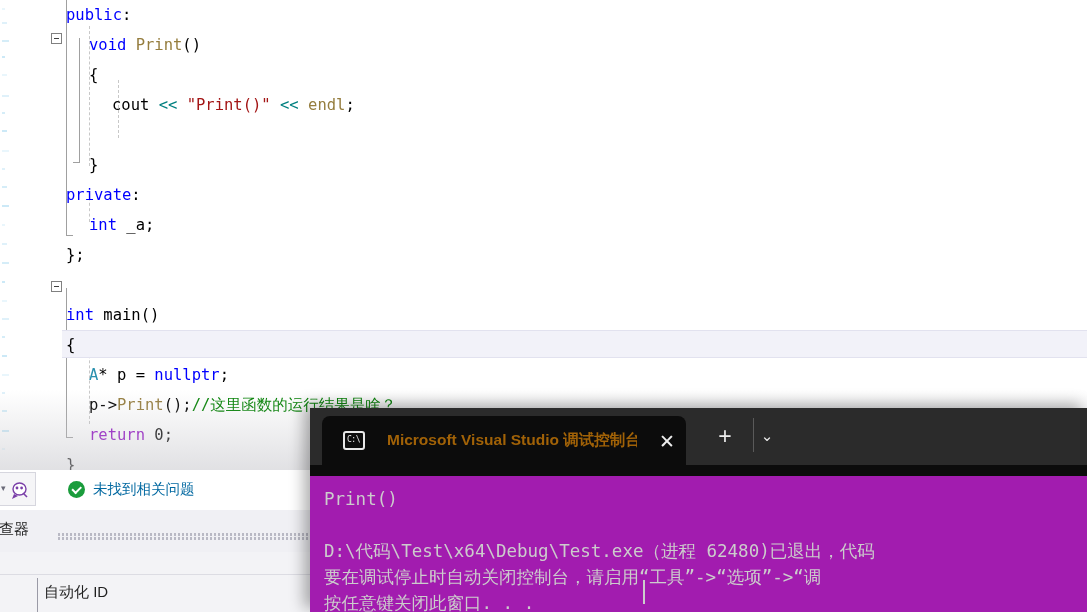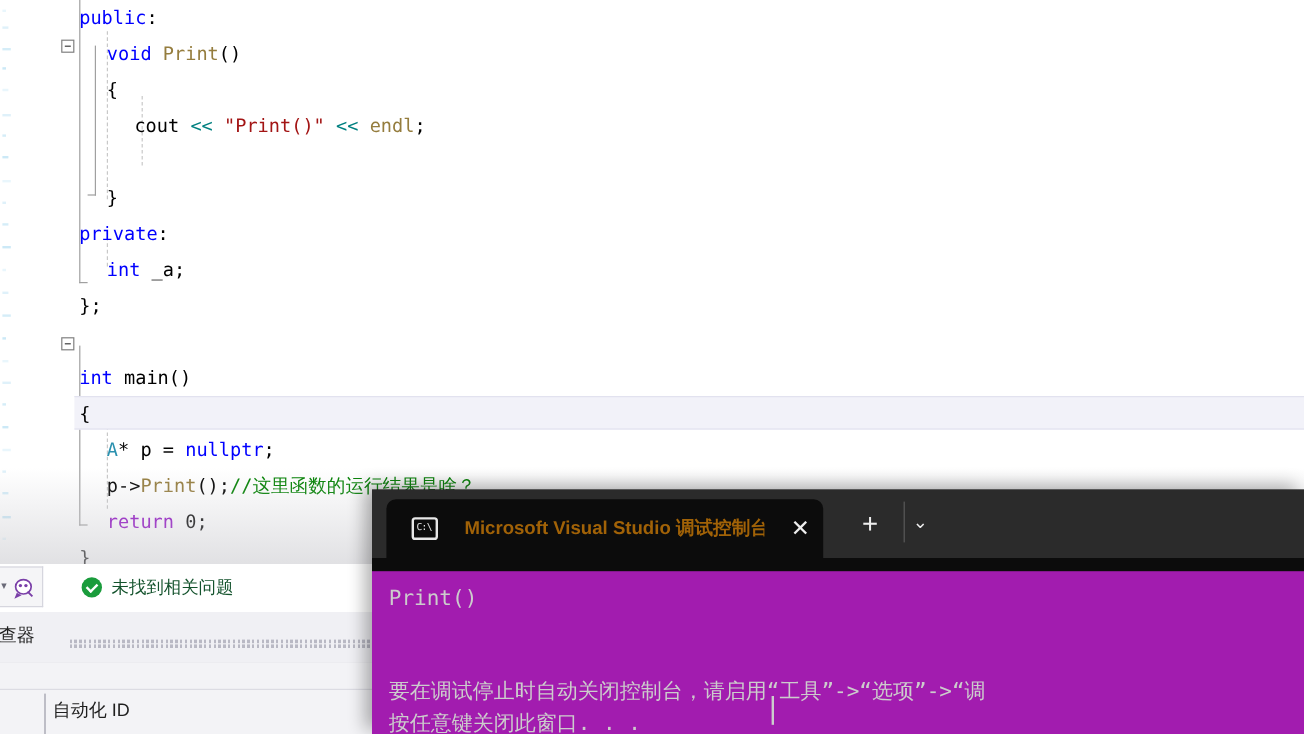--- a/index.html
+++ b/index.html
@@ -102,21 +102,21 @@
     border-radius:50%;background:#1a9c3c;
   }
   #ok-check::after{
     content:"";position:absolute;left:4px;top:4.5px;
     width:7px;height:3.5px;
     border-left:2px solid #ffffff;border-bottom:2px solid #ffffff;
     transform:rotate(-45deg);
   }
   #ok-text{
     position:absolute;left:93px;top:10px;
-    font-size:14.5px;color:#14532d;
+    font-size:14.5px;color:#0369a1;
   }
   #inspector-row{
     position:absolute;left:0;top:40px;width:1087px;height:42px;
     background:#f0f0f4;border-bottom:1px solid #d7d7de;
   }
   #inspector-label{
     position:absolute;left:-16px;top:10px;
     font-size:15px;color:#1f1f1f;
   }
   #dotted-rail{
@@ -305,16 +305,16 @@
           <span>C:\</span>
         </div>
       <div id="console-tab-title">Microsoft Visual Studio 调试控制台</div>
       <div id="tab-close">✕</div>
     </div>
     <div id="tab-new">+</div>
     <div id="tab-vsep"></div>
     <div id="tab-dropdown">⌄</div>
   </div>
 
-  <div id="console-body"><div class="cline" style="top: 10px;">Print()</div><div class="cline" style="top: 36px;"></div><div class="cline" style="top: 114px;">按任意键关闭此窗口. . .</div><div class="cline" style="top: 88px;">要在调试停止时自动关闭控制台，请启用“工具”-&gt;“选项”-&gt;“调</div></div>
+  <div id="console-body"><div class="cline" style="top: 10px;">Print()</div><div class="cline" style="top: 36px;"></div><div class="cline" style="top: 62px;">D:\代码\Test\x64\Debug\Test.exe（进程 62480)已退出，代码</div><div class="cline" style="top: 114px;">按任意键关闭此窗口. . .</div><div class="cline" style="top: 88px;">要在调试停止时自动关闭控制台，请启用“工具”-&gt;“选项”-&gt;“调</div></div>
   <div id="console-cursor"></div>
 
 </div>
 
 </body></html>

